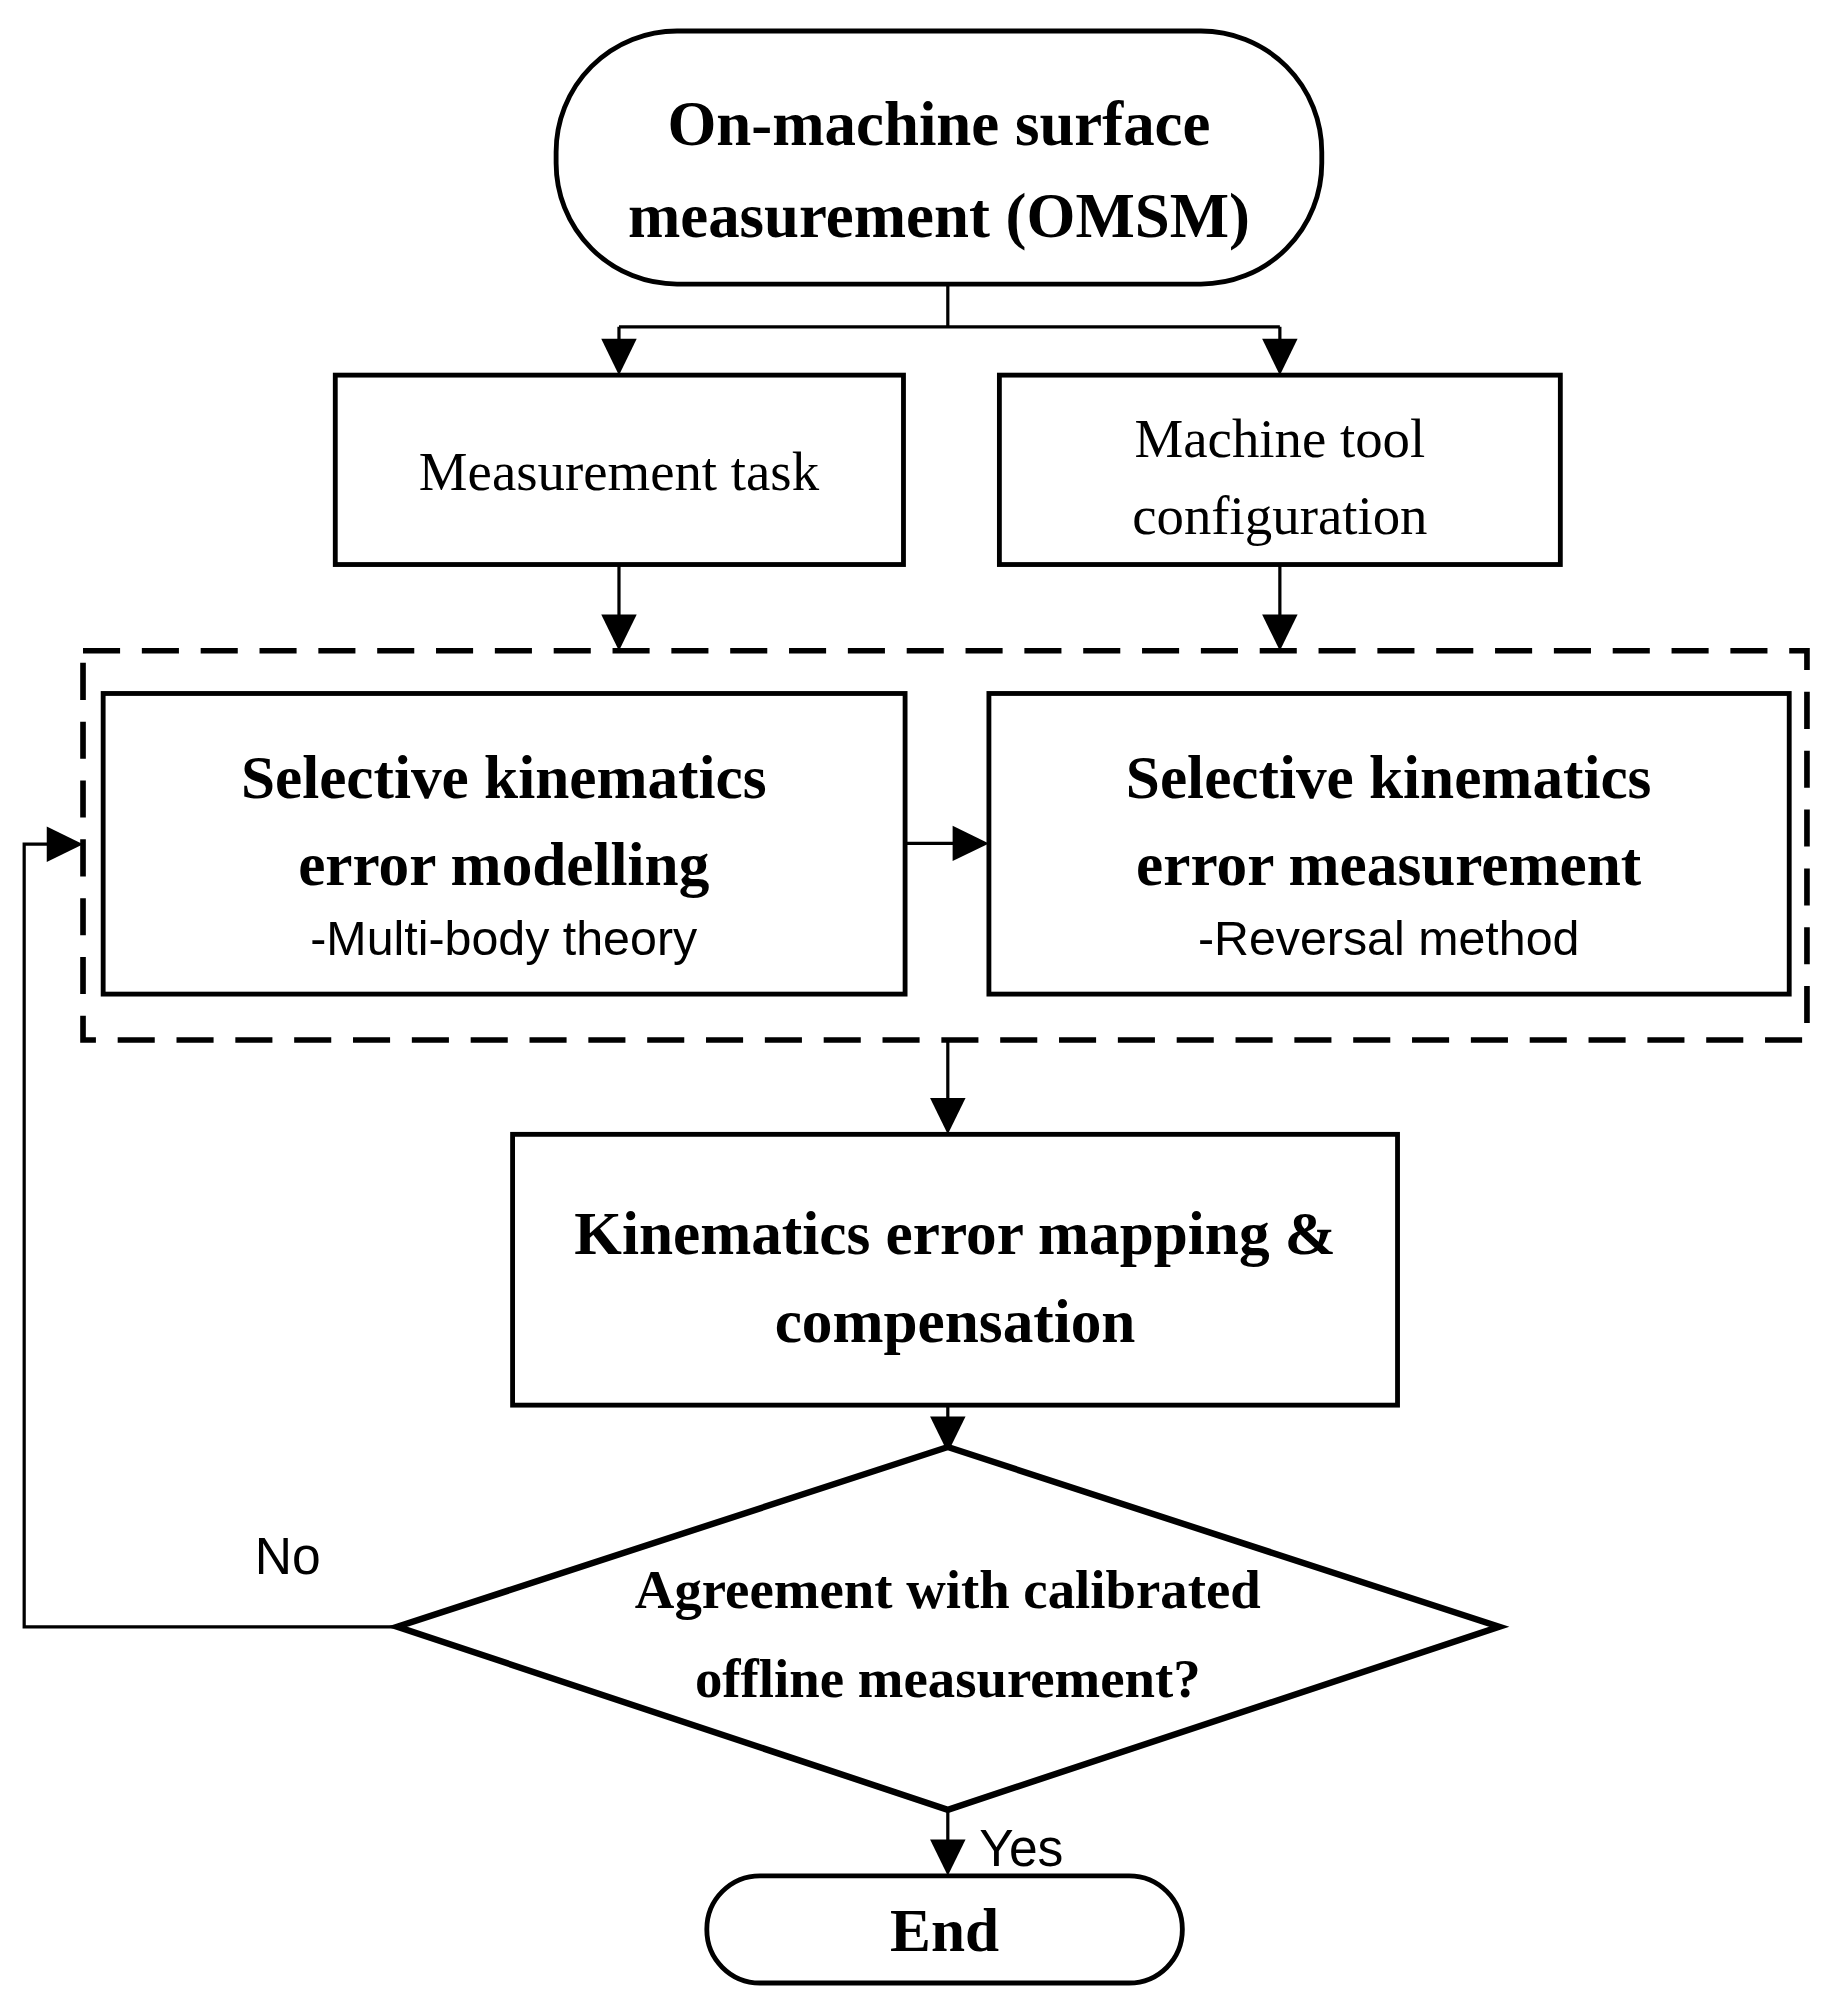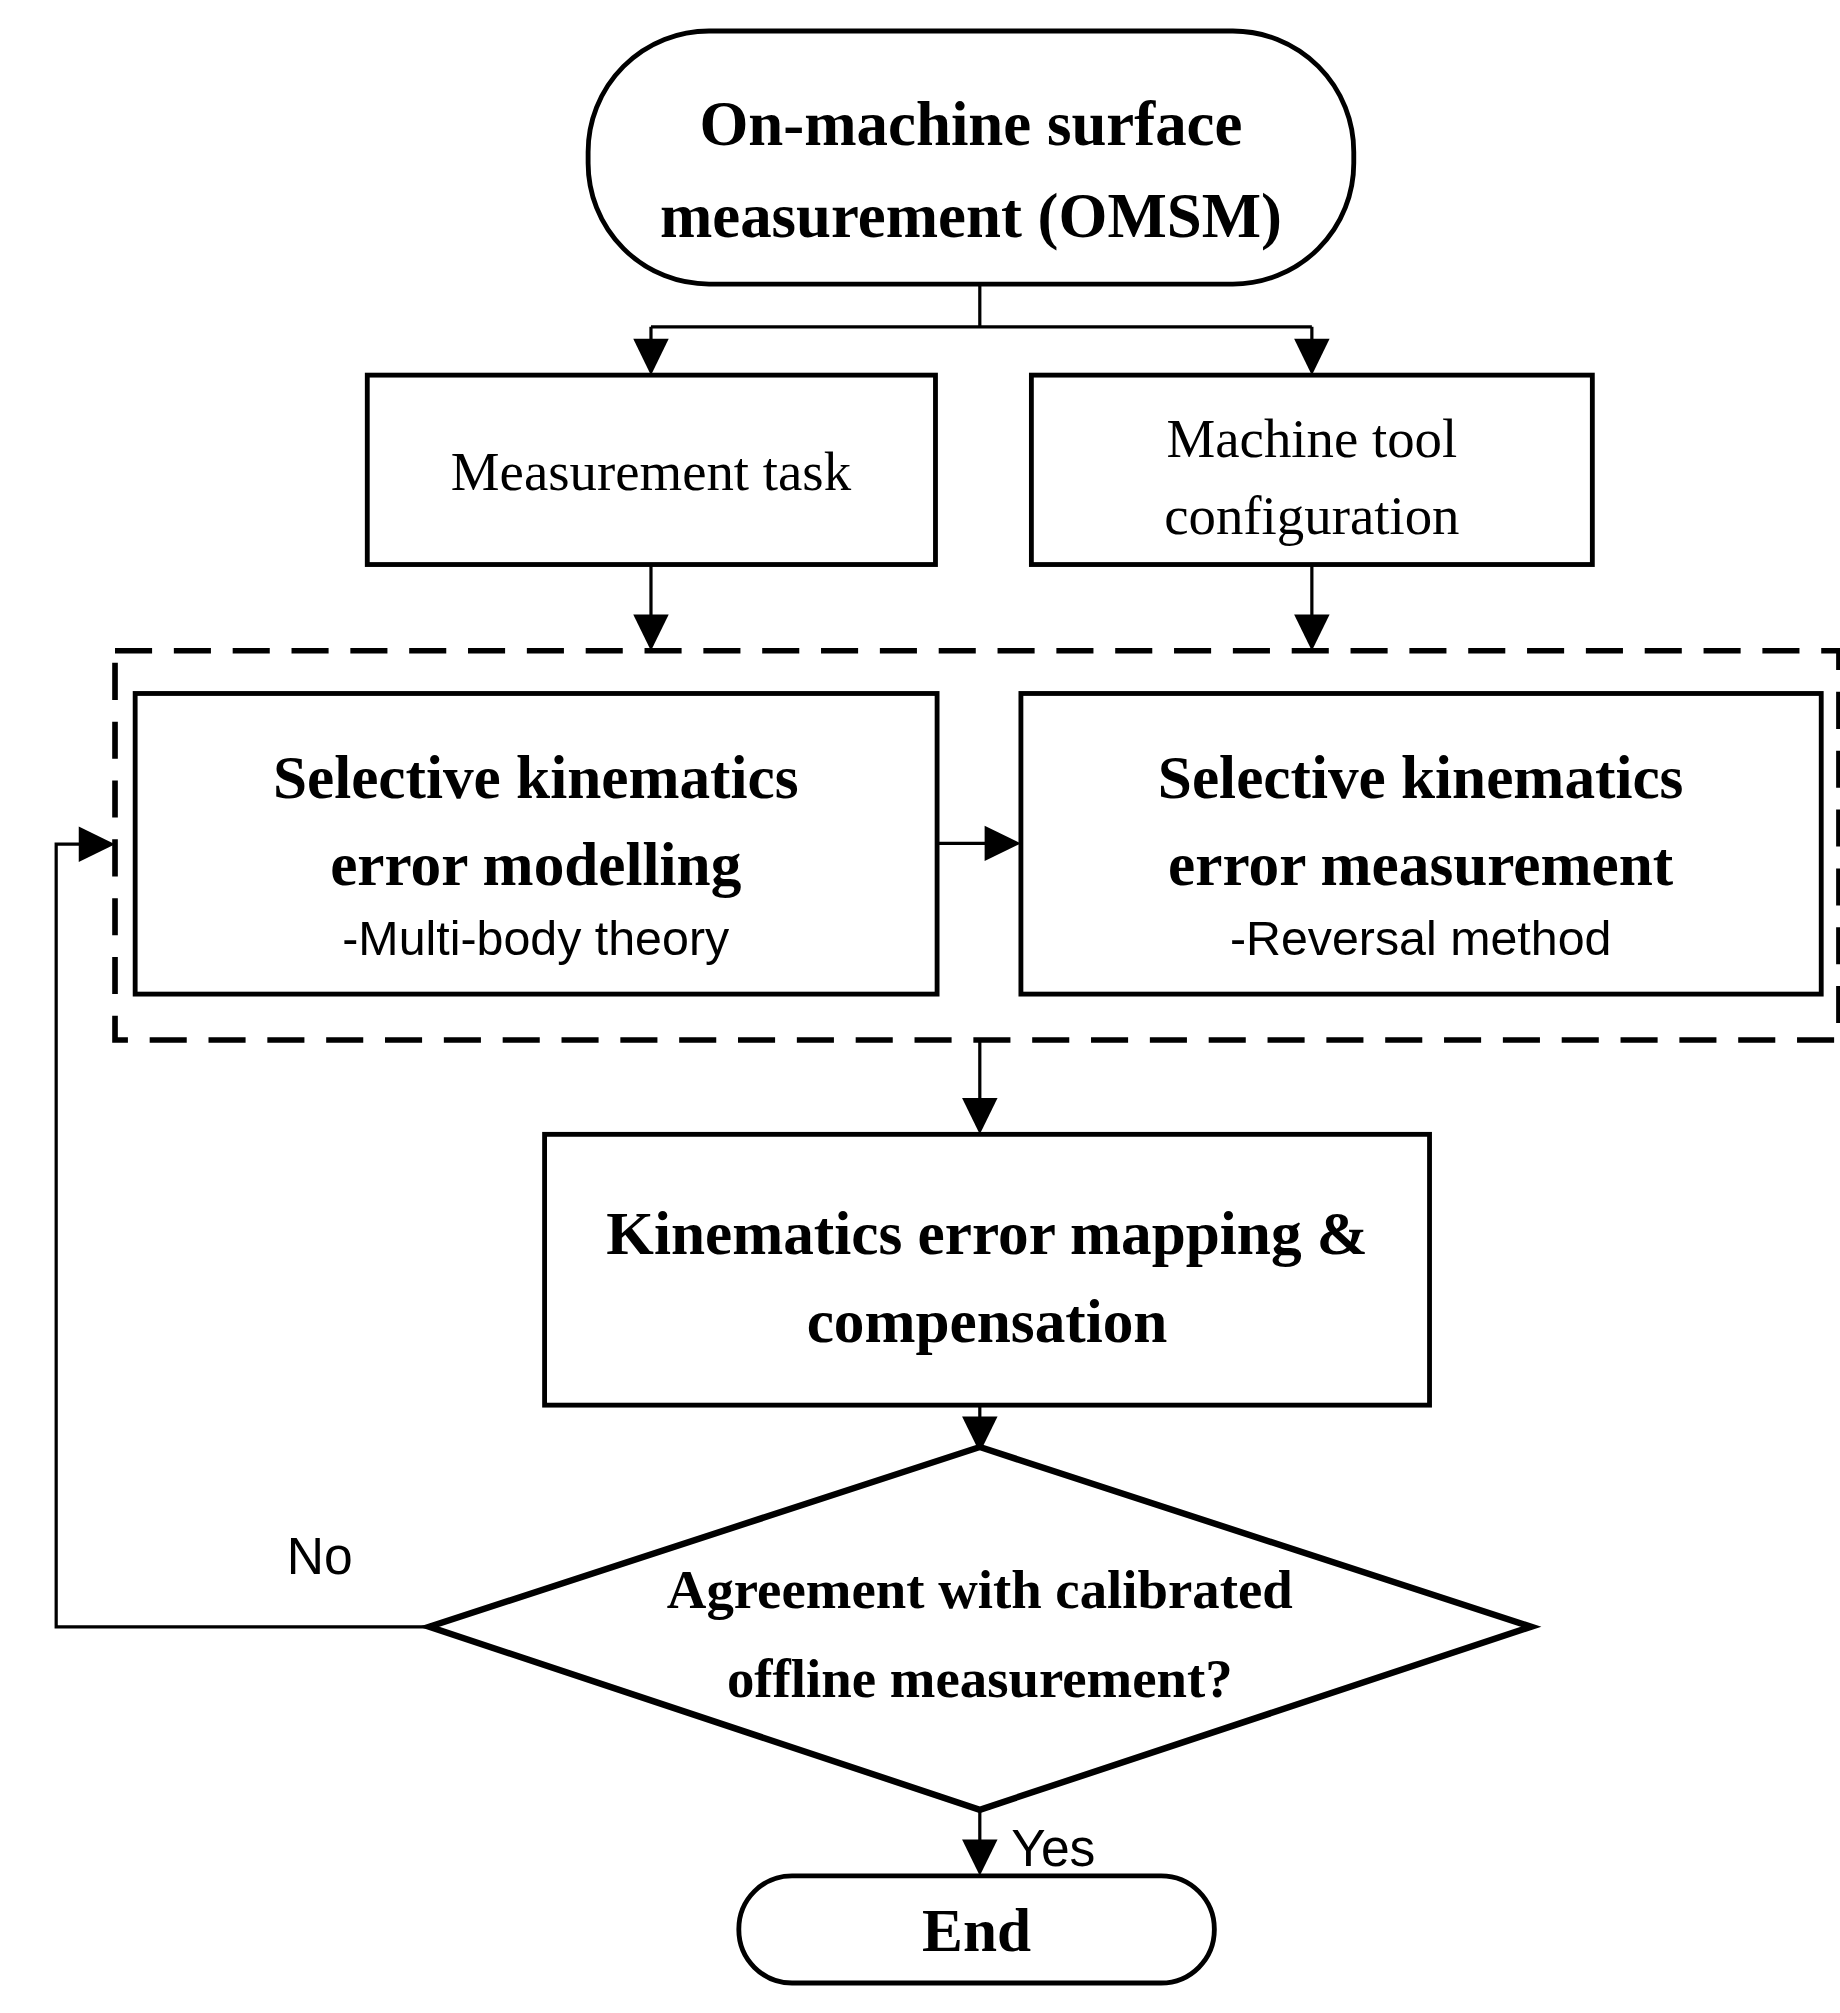--- a/index.html
+++ b/index.html
@@ -6,21 +6,20 @@
     margin: 0;
     padding: 0;
     background: #ffffff;
   }
   .canvas {
     position: relative;
     width: 1544px;
     height: 2014px;
     background: #ffffff;
     font-family: "Liberation Serif", serif;
-    padding-left: 32px;
   }
   svg { display: block; }
   .shape {
     fill: #ffffff;
     stroke: #000000;
   }
   .box     { stroke-width: 6; }
   .stadium { stroke-width: 6; }
   .diamond { stroke-width: 8; fill: #ffffff; stroke: #000000; stroke-linejoin: miter; }
   .dashed-frame {

